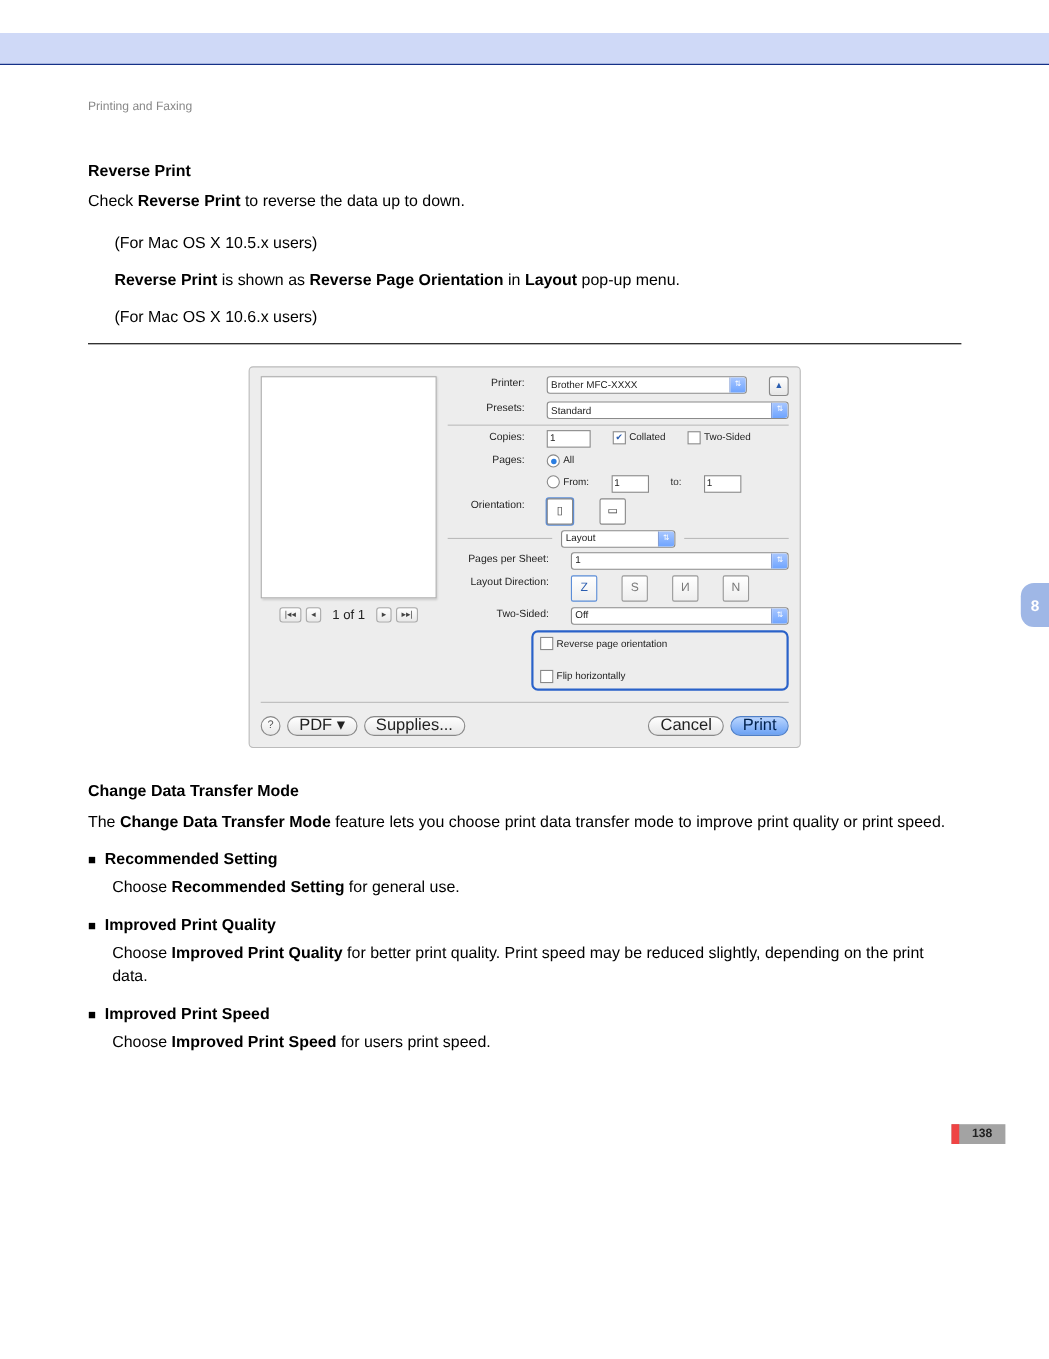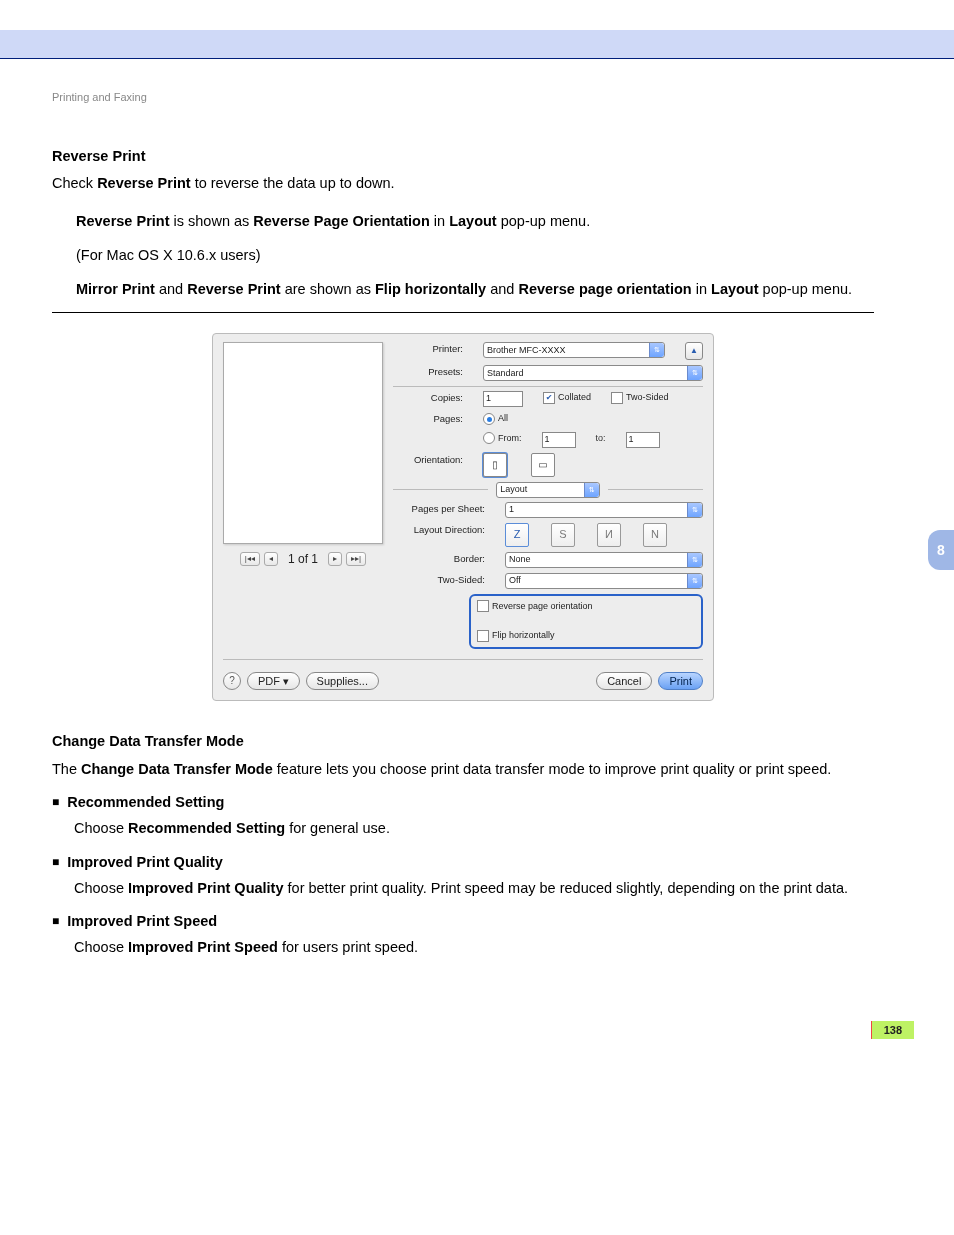--- a/index.html
+++ b/index.html
@@ -11,21 +11,21 @@
     width: 954px;
     position: relative;
   }
   .top-band {
     height: 28px;
     background: #cfd9f7;
     margin: 30px 0 0 0;
     border-bottom: 1px solid #001f7a;
   }
   .content {
-    padding: 30px 80px 40px 52px;
+    padding: 30px 80px 40px 80px;
     font-size: 14.5px;
     line-height: 1.5;
   }
   .breadcrumb {
     font-size: 11px;
     color: #888;
     margin-bottom: 40px;
   }
   .sec-heading {
     font-weight: bold;
@@ -176,21 +176,21 @@
   .dlg-footer{
     display:flex;align-items:center;gap:6px;margin-top:12px;
   }
   .help-btn{
     width:16px;height:16px;border:1px solid #888;border-radius:50%;
     background:linear-gradient(#fff,#e8e8e8);display:flex;align-items:center;justify-content:center;
     font-size:10px;color:#555;
   }
   .pill-btn{
     border:1px solid #888;border-radius:9px;background:linear-gradient(#fff,#e6e6e6);
-    padding:0 10px;height:16px;display:flex;align-items:center;font-size:11px;color:#222;
+    padding:0 10px;height:16px;display:flex;align-items:center;font-size:15px;color:#222;
   }
   .pill-btn.primary{
     background:linear-gradient(#b9d5ff,#6aa1f4);color:#00214d;border-color:#4f7fc7;
   }
   .tiny{font-size:9px;color:#333;}
 
   
   .side-tab {
     position: absolute;
     right: 0;
@@ -200,21 +200,21 @@
     background: #9fb7e6;
     border-radius: 12px 0 0 12px;
     color: #fff;
     display:flex;align-items:center;justify-content:center;
     font-weight:bold;font-size:14px;
   }
   .foot-area{
     display:flex;justify-content:flex-end;padding:10px 40px 30px 0;
   }
   .page-num-box{
-    background:#bef264;padding:3px 12px;border-left:1px solid #ef4444;
+    background:#a3a3a3;padding:3px 12px;border-left:7px solid #ef4444;
     font-size:11px;font-weight:bold;color:#222;
   }
 </style>
 </head>
 <body>
 
 <div class="top-band"></div>
 
 <div class="side-tab">8</div>
 
@@ -222,27 +222,25 @@
 
   <div class="breadcrumb">Printing and Faxing</div>
 
   <div class="sec-heading">Reverse Print</div>
   <p>
     <span>Check </span><b>Reverse Print</b><span> to reverse the data up to down.</span>
   </p>
 
   <div class="note-block">
     <div class="note-body">
+      <p>(For Mac OS X 10.5.x users)</p>
       <p>
         <b>Reverse Print</b><span> is shown as </span><b>Reverse Page Orientation</b><span> in </span><b>Layout</b><span> pop-up menu.</span>
       </p>
       <p>(For Mac OS X 10.6.x users)</p>
-      <p>
-        <b>Mirror Print</b><span> and </span><b>Reverse Print</b><span> are shown as </span><b>Flip horizontally</b><span> and </span><b>Reverse page orientation</b><span> in </span><b>Layout</b><span> pop-up menu.</span>
-      </p>
     </div>
     <div style="border-top:1px solid #000;margin-left:0"></div>
   </div>
 
   <div class="dialog-wrap">
     <div class="dialog">
       <div class="dlg-body">
         <div class="preview-col">
           <div class="preview-page"></div>
           <div class="preview-nav">
@@ -318,27 +316,20 @@
                 <span>1</span>
                 <span class="arrows">⇅</span>
               </span>
           </div>
           <div class="row">
             <span class="lbl" style="width:92px">Layout Direction:</span>
             <span class="dir-btn sel">Z</span>
             <span class="dir-btn">S</span>
             <span class="dir-btn">И</span>
             <span class="dir-btn">N</span>
-          </div>
-          <div class="row">
-            <span class="lbl" style="width:92px">Border:</span>
-            <span class="mac-select">
-                <span>None</span>
-                <span class="arrows">⇅</span>
-              </span>
           </div>
           <div class="row">
             <span class="lbl" style="width:92px">Two-Sided:</span>
             <span class="mac-select">
                 <span>Off</span>
                 <span class="arrows">⇅</span>
               </span>
           </div>
           <div class="highlight-box">
             <span class="check-label">

